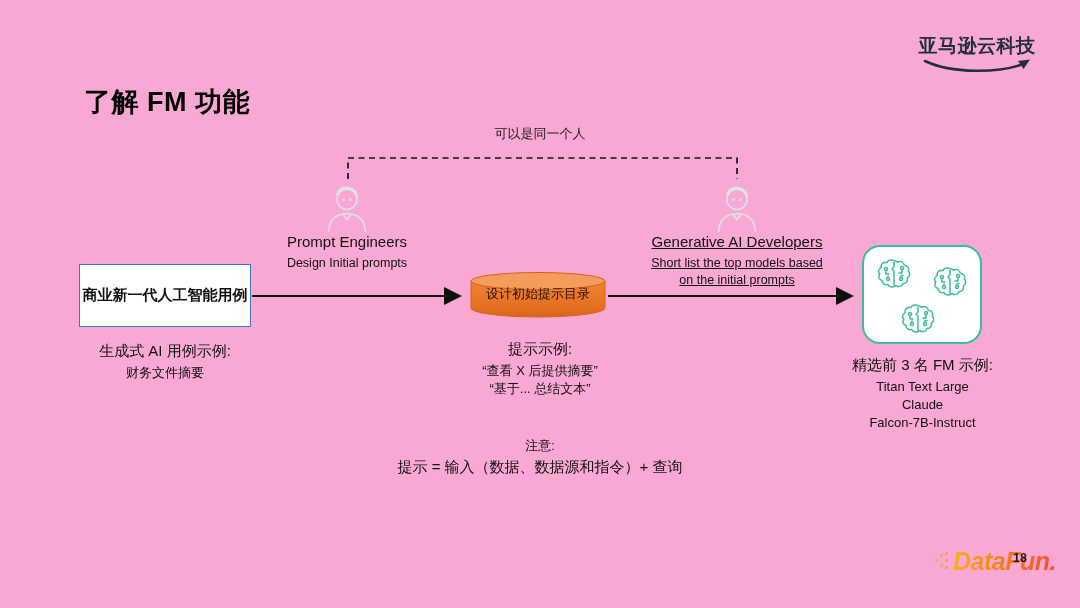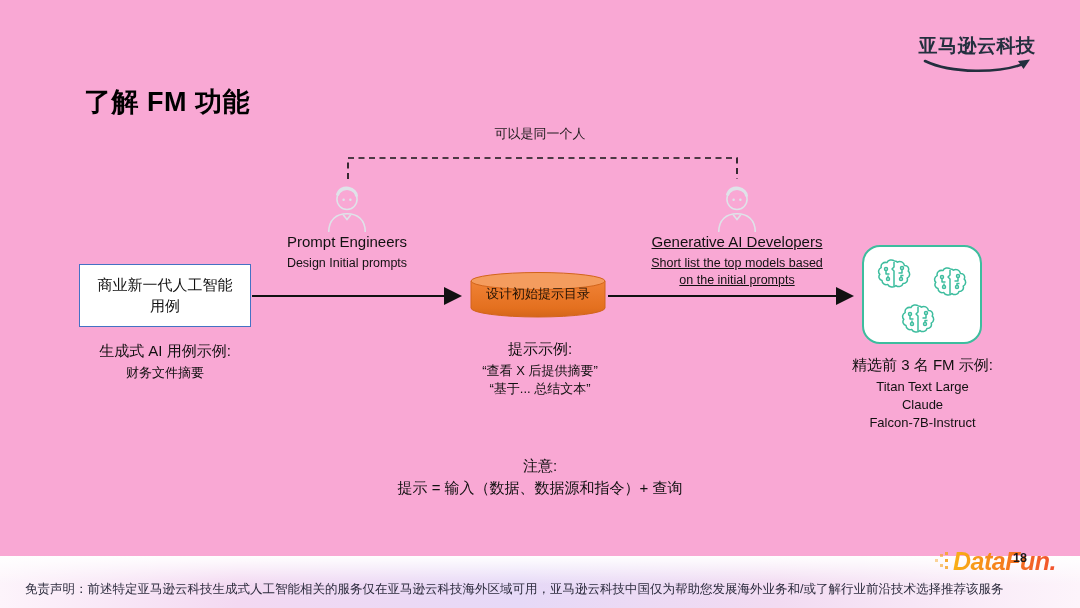--- a/index.html
+++ b/index.html
@@ -22,41 +22,41 @@
   .person-left { left:321px; top:183px; }
   .person-right { left:711px; top:183px; }
 
   .role-block { position:absolute; text-align:center; }
   .role-title { font-size:15px; color:#111; margin-bottom:5px; }
   .role-sub { font-size:12.5px; color:#111; line-height:1.35; }
   .pe-block { left:247px; top:233px; width:200px; }
   .dev-block { left:609px; top:233px; width:256px;text-decoration:underline; }
 
   .use-case-box { position:absolute; left:79px; top:264px; width:172px; height:63px; border:1.6px solid #4472C4;
-     display:flex; flex-direction:column; justify-content:center; align-items:center;
-     font-size:15px; color:#111; line-height:1.35; text-align:right; background:#fff; }
+     display:flex; flex-direction:row; justify-content:center; align-items:center;
+     font-size:15px; color:#111; line-height:1.35; text-align:right; background:#fff;font-weight:bold; }
 
   .cylinder-wrap { position:absolute; left:468px; top:271px; width:140px; height:48px; }
   .cylinder-label { position:absolute; left:0; top:14px; width:140px; text-align:center; font-size:13px; color:#221205; }
 
   .teal-box { position:absolute; left:862px; top:245px; width:120px; height:99px; border:2px solid #3DBD9E; border-radius:18px; background:#fff; }
   .brain-icon { position:absolute; width:36px; height:32px; }
   .brain-1 { left:13px; top:12px; }
   .brain-2 { left:69px; top:20px; }
   .brain-3 { left:37px; top:57px; }
 
   .example-block { position:absolute; text-align:center; color:#111; }
   .example-heading { font-size:15px; margin-bottom:3px; }
   .example-item { font-size:13px; line-height:1.4; }
   .use-case-example { left:55px; top:342px; width:220px; }
   .prompt-examples { left:415px; top:340px; width:250px;text-align:center; }
   .fm-examples { left:810px; top:356px; width:225px; }
 
   .note-block { position:absolute; left:340px; top:437px; width:400px; text-align:center; color:#111; }
-  .note-heading { font-size:15px; margin-bottom:3px;margin-top:20px; }
+  .note-heading { font-size:13px; margin-bottom:3px; }
   .note-formula { font-size:15px; }
 
   
   .footer-bar { position:absolute; left:0; bottom:0; width:1080px; height:52px;
      background-image:
        linear-gradient(180deg, rgba(255,255,255,1) 0%, rgba(255,255,255,0) 55%),
        linear-gradient(90deg, #fdf4fb 0%, #f3d9f2 22%, #e6d9f7 48%, #f2dbf2 72%, #fdf4fb 100%); }
   .disclaimer { position:absolute; left:25px; bottom:10px; font-size:12.5px; color:#2b2b3c; white-space:nowrap; }
   .datafun-logo { position:absolute; right:24px; top:549px; display:flex; align-items:flex-start; }
   .datafun-text { font-size:25px; font-weight:800; font-style:italic; letter-spacing:-0.5px;
@@ -206,23 +206,20 @@
     <div class="example-item">Titan Text Large</div>
     <div class="example-item">Claude</div>
     <div class="example-item">Falcon-7B-Instruct</div>
   </div>
 
   <div class="note-block">
     <div class="note-heading">注意:</div>
     <div class="note-formula">提示 = 输入（数据、数据源和指令）+ 查询</div>
   </div>
 
-  <div class="footer-bar">
-    <div class="disclaimer">免责声明：前述特定亚马逊云科技生成式人工智能相关的服务仅在亚马逊云科技海外区域可用，亚马逊云科技中国仅为帮助您发展海外业务和/或了解行业前沿技术选择推荐该服务</div>
-  </div>
   <div class="datafun-logo">
     <svg class="datafun-dots" width="16" height="18" viewBox="0 0 16 18">
       <g fill="#F6A21E">
         <rect x="0" y="7" width="3" height="3" opacity="0.45"></rect>
         <rect x="5" y="2" width="3" height="3" opacity="0.6"></rect>
         <rect x="5" y="12" width="3" height="3" opacity="0.6"></rect>
         <rect x="10" y="7" width="3" height="3" opacity="0.9"></rect>
         <rect x="10" y="0" width="3" height="3" opacity="0.8"></rect>
         <rect x="10" y="14" width="3" height="3" opacity="0.8"></rect>
       </g>

